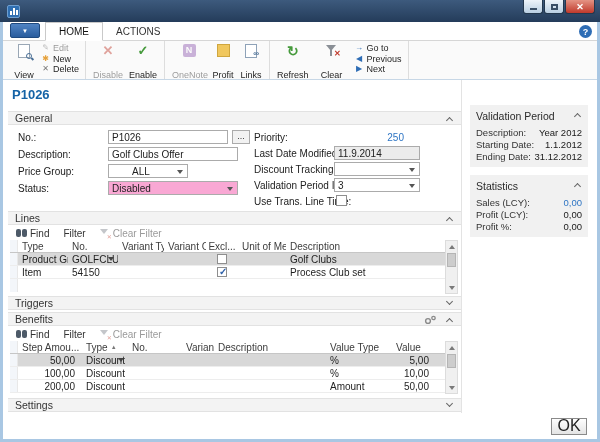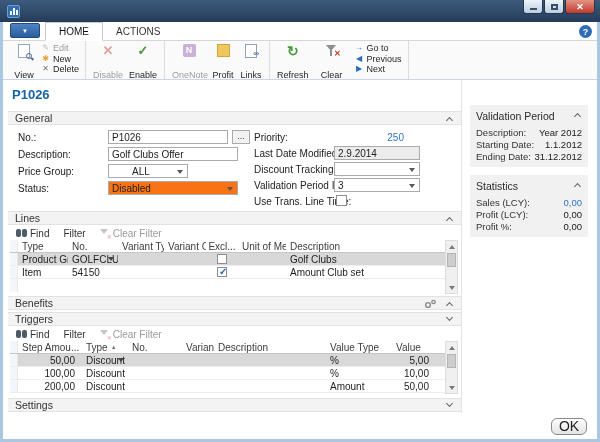--- a/index.html
+++ b/index.html
@@ -99,21 +99,21 @@
   .sthumb{flex:none;width:9px;height:14px;background:#cdcdcd;border:1px solid #b5b5b5;}
   
   .fbcol{flex:1;border-left:1px solid #e3e3e3;padding:25px 6px 0 8px;background:#fff;}
   .fbox{background:#f1f1f1;width:118px;margin-bottom:8px;padding:3px 6px 5px;position:relative;}
   .fbox-h{display:flex;align-items:center;height:15px;font-size:10.5px;color:#2b2b2b;margin-bottom:3px;position:relative;}
   .fbox-h .chev{right:2px;}
   .frow{display:flex;justify-content:space-between;align-items:center;height:12px;font-size:9.5px;color:#333;}
   .fval{color:#1a1a1a;} .fval.link{color:#2e75c4;}
   
   .bottombar{height:26px;flex:none;background:#fff;display:flex;justify-content:flex-end;align-items:center;padding-right:10px;}
-  .ok-btn{width:36px;height:17px;border:1px solid #8a8a8a;border-radius:6px;background:linear-gradient(#fefefe,#e4e4e4);font-size:14px;color:#222;display:flex;align-items:center;justify-content:center;}
+  .ok-btn{width:36px;height:17px;border:1px solid #8a8a8a;border-radius:0;background:linear-gradient(#fefefe,#e4e4e4);font-size:16px;color:#222;display:flex;align-items:center;justify-content:center;}
 </style>
 </head>
 <body>
 
 <div class="window">
 
   <div class="titlebar">
     <span class="app-icon">
         <i style="left:2px;height:4px;"></i>
         <i style="left:5px;height:7px;"></i>
@@ -260,27 +260,27 @@
           <span class="inputbox" style="left:100px;top:0;width:120px;">P1026</span>
           <span class="assist-btn" style="left:224px;top:0;">...</span>
 
           <span class="glabel" style="top:19px;">Description:</span>
           <span class="inputbox" style="left:100px;top:17px;width:130px;">Golf Clubs Offer</span>
 
           <span class="glabel" style="top:36px;">Price Group:</span>
           <span class="inputbox dd" style="left:100px;top:34px;width:80px;padding-left:23px;">ALL</span>
 
           <span class="glabel" style="top:53px;">Status:</span>
-          <span class="inputbox dd" style="left:100px;top:51px;width:130px;background:#f97316;">Disabled</span>
+          <span class="inputbox dd" style="left:100px;top:51px;width:130px;background:#f9a8d4;">Disabled</span>
 
           <span class="glabel r" style="top:2px;">Priority:</span>
           <span class="pri-val" style="top:2px;">250</span>
 
           <span class="glabel r" style="top:18px;">Last Date Modified:</span>
-          <span class="inputbox dis" style="left:326px;top:16px;width:86px;">2.9.2014</span>
+          <span class="inputbox dis" style="left:326px;top:16px;width:86px;">11.9.2014</span>
 
           <span class="glabel r" style="top:34px;">Discount Tracking No.:</span>
           <span class="inputbox dd" style="left:326px;top:32px;width:86px;"></span>
 
           <span class="glabel r" style="top:50px;">Validation Period ID:</span>
           <span class="inputbox dd" style="left:326px;top:48px;width:86px;">3</span>
 
           <span class="glabel r" style="top:66px;">Use Trans. Line Time:</span>
           <span class="cb" style="position:absolute;left:328px;top:65px;"></span>
         </div>
@@ -331,51 +331,51 @@
           <div class="grow">
             <span class="gcell marker"></span>
             <span class="gcell lc1">Item</span>
             <span class="gcell lc2">54150</span>
             <span class="gcell lc3"></span>
             <span class="gcell lc4"></span>
             <span class="gcell lc5">
                 <span class="cb checked" style="width:10px;height:10px;"></span>
               </span>
             <span class="gcell lc6"></span>
-            <span class="gcell lc7">Amount Club set</span>
+            <span class="gcell lc7">Process Club set</span>
           </div>
           <div class="grow" style="border-bottom:none;">
               <span class="gcell marker"></span>
             </div>
           <div class="vscroll">
             <span class="sbtn up">
                 <i></i>
               </span>
             <span class="sthumb" style="position:absolute;top:12px;left:1px;"></span>
             <span class="sbtn dn">
                 <i></i>
               </span>
           </div>
+        </div>
+
+        <div class="secbar">
+          <span class="sectitle">Triggers</span>
+          <span class="chev down"></span>
         </div>
 
         <div class="secbar">
           <span class="sectitle">Benefits</span>
           <span class="gear-ic">
             <svg width="14" height="11" viewBox="0 0 14 11">
                 <circle cx="5" cy="6" r="2.4" fill="none" stroke="#8a8a8a" stroke-width="1.4"></circle>
                 <circle cx="10.5" cy="3" r="1.7" fill="none" stroke="#8a8a8a" stroke-width="1.3"></circle>
               </svg>
           </span>
           <span class="chev up"></span>
         </div>
-
-        <div class="secbar">
-          <span class="sectitle">Triggers</span>
-          <span class="chev down"></span>
-        </div>
         <div class="gtoolbar">
           <span class="titem">
               <span class="binoc"></span>
               <span>Find</span>
             </span>
           <span class="titem">
               <span>Filter</span>
             </span>
           <span class="titem" style="color:#9a9a9a;">
               <span class="smfunnel"></span>

